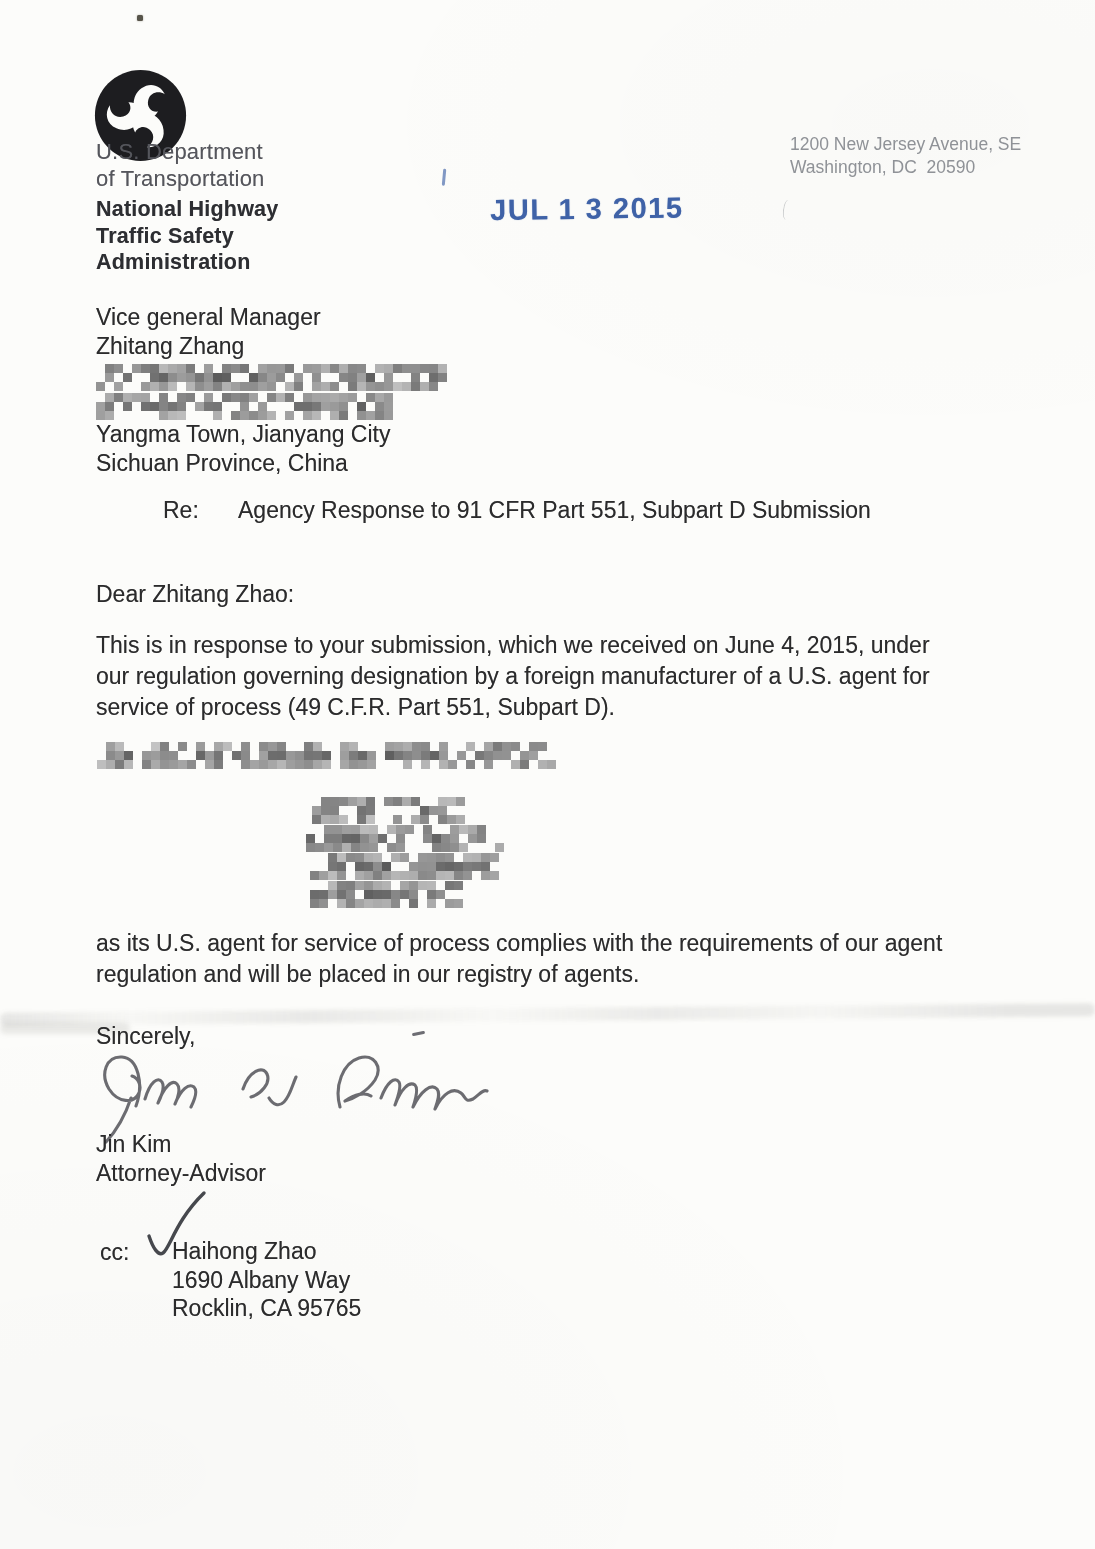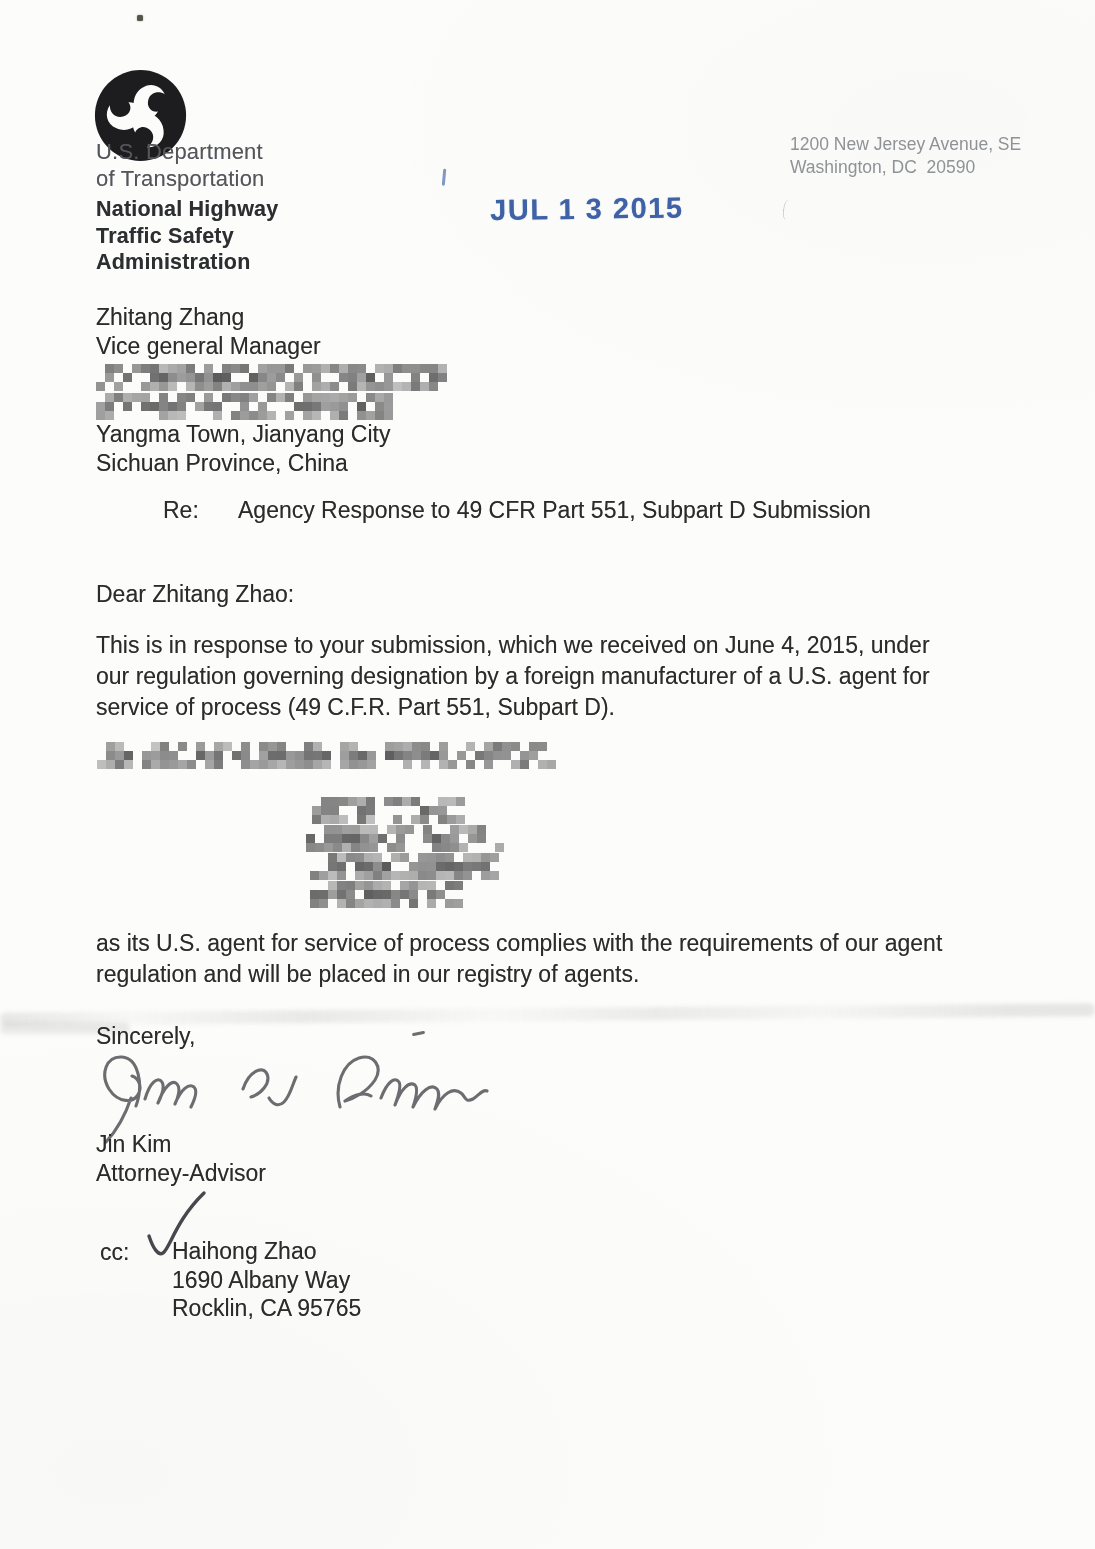--- a/index.html
+++ b/index.html
@@ -90,22 +90,22 @@
   <div class="abs stamp">
     <span class="stamp-tick"></span><span>JUL 1 3 2015</span>
   </div>
 
   <div class="abs hq">
     <div>1200 New Jersey Avenue, SE</div>
     <div class="ws-pre">Washington, DC  20590</div>
   </div>
 
   <div class="abs recipient txt">
+    <div class="rline">Vice general Manager</div>
     <div class="rline">Zhitang Zhang</div>
-    <div class="rline">Vice general Manager</div>
     <div class="rline">
         <div class="redact redact-inflow" style="width: 351px; height: 27px;">
           <i style="width: 9px; height: 9px;"></i>
           <i style="width: 9px; height: 9px; background: rgb(129, 129, 129);"></i>
           <i style="width: 9px; height: 9px; background: rgb(142, 142, 142);"></i>
           <i style="width: 9px; height: 9px;"></i>
           <i style="width: 9px; height: 9px; background: rgb(151, 151, 151);"></i>
           <i style="width: 9px; height: 9px; background: rgb(126, 126, 126);"></i>
           <i style="width: 9px; height: 9px; background: rgb(117, 117, 117);"></i>
           <i style="width: 9px; height: 9px; background: rgb(184, 184, 184);"></i>
@@ -322,21 +322,21 @@
           <i style="width: 9px; height: 9px; background: rgb(132, 132, 132);"></i>
           <i style="width: 9px; height: 9px; background: rgb(154, 154, 154);"></i>
         </div>
       </div>
     <div class="rline">Yangma Town, Jianyang City</div>
     <div class="rline">Sichuan Province, China</div>
   </div>
 
   <div class="abs subject-label txt">Re:</div>
   <div class="abs subject txt">
-    <div>Agency Response to 49 CFR Part 551, Subpart D Submission</div>
+    <div>Agency Response to 91 CFR Part 551, Subpart D Submission</div>
   </div>
 
   <div class="abs salutation txt">Dear Zhitang Zhao:</div>
 
   <div class="abs para1 txt">
     <div>This is in response to your submission, which we received on June 4, 2015, under</div>
     <div>our regulation governing designation by a foreign manufacturer of a U.S. agent for</div>
     <div>service of process (49 C.F.R. Part 551, Subpart D).</div>
   </div>
 

